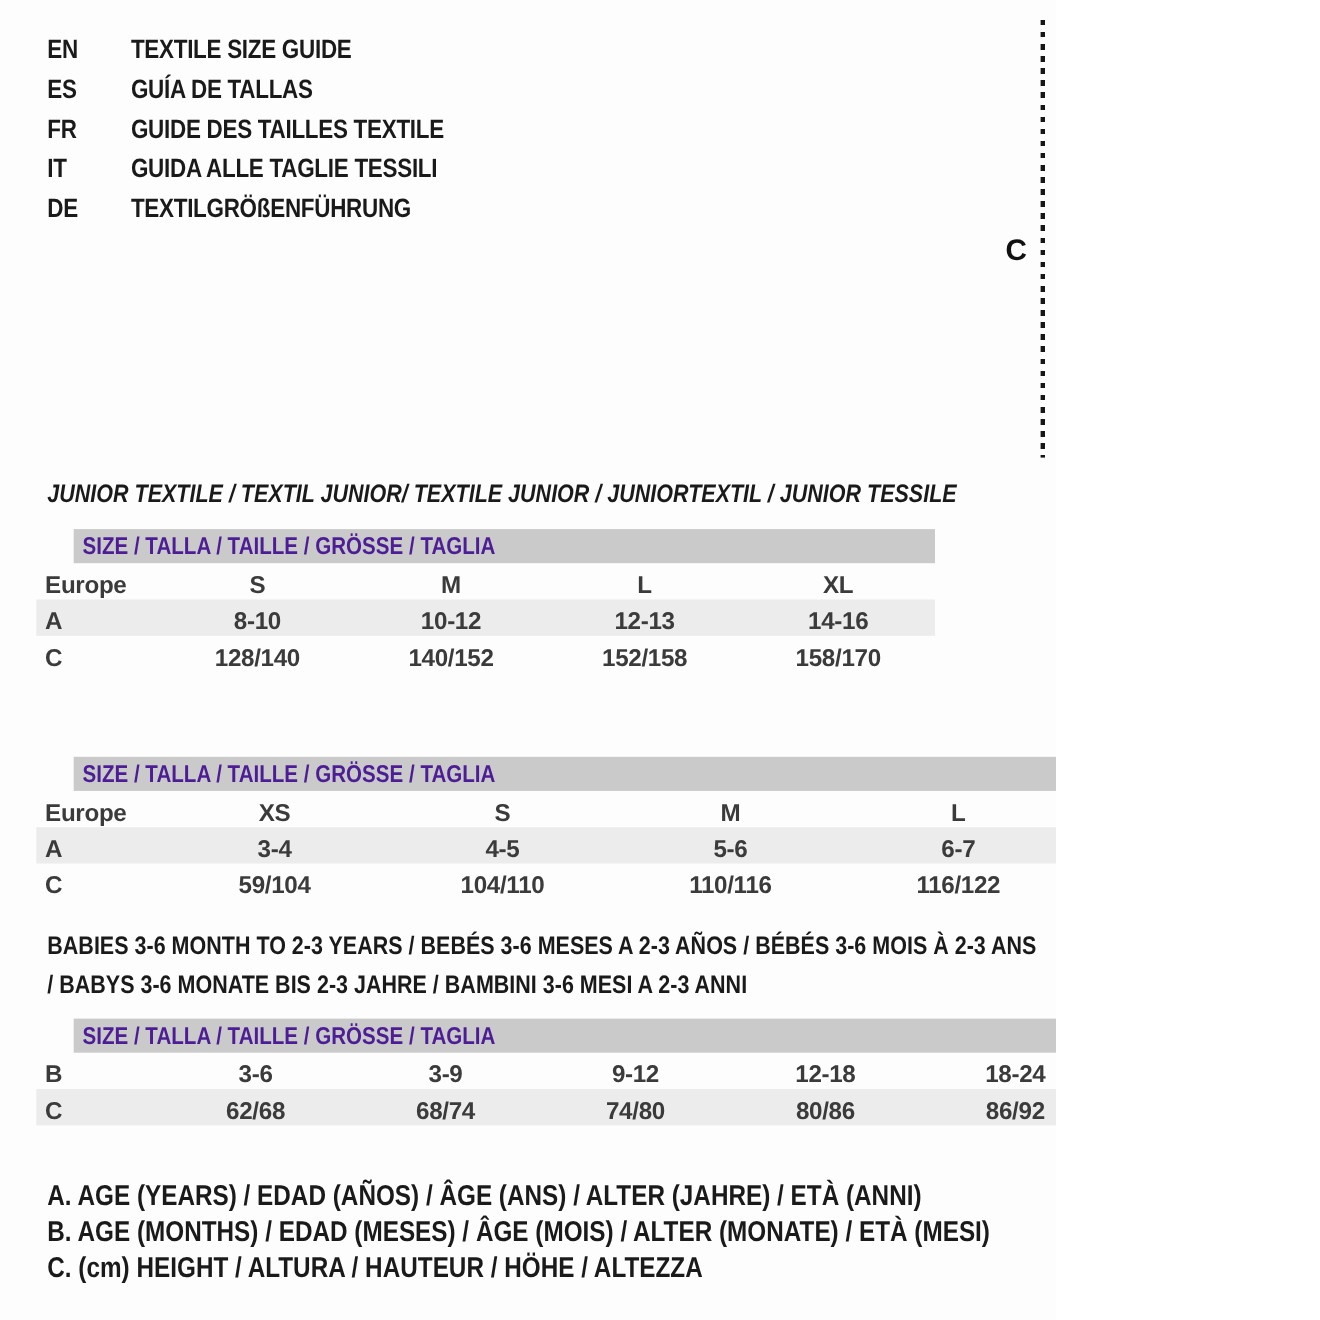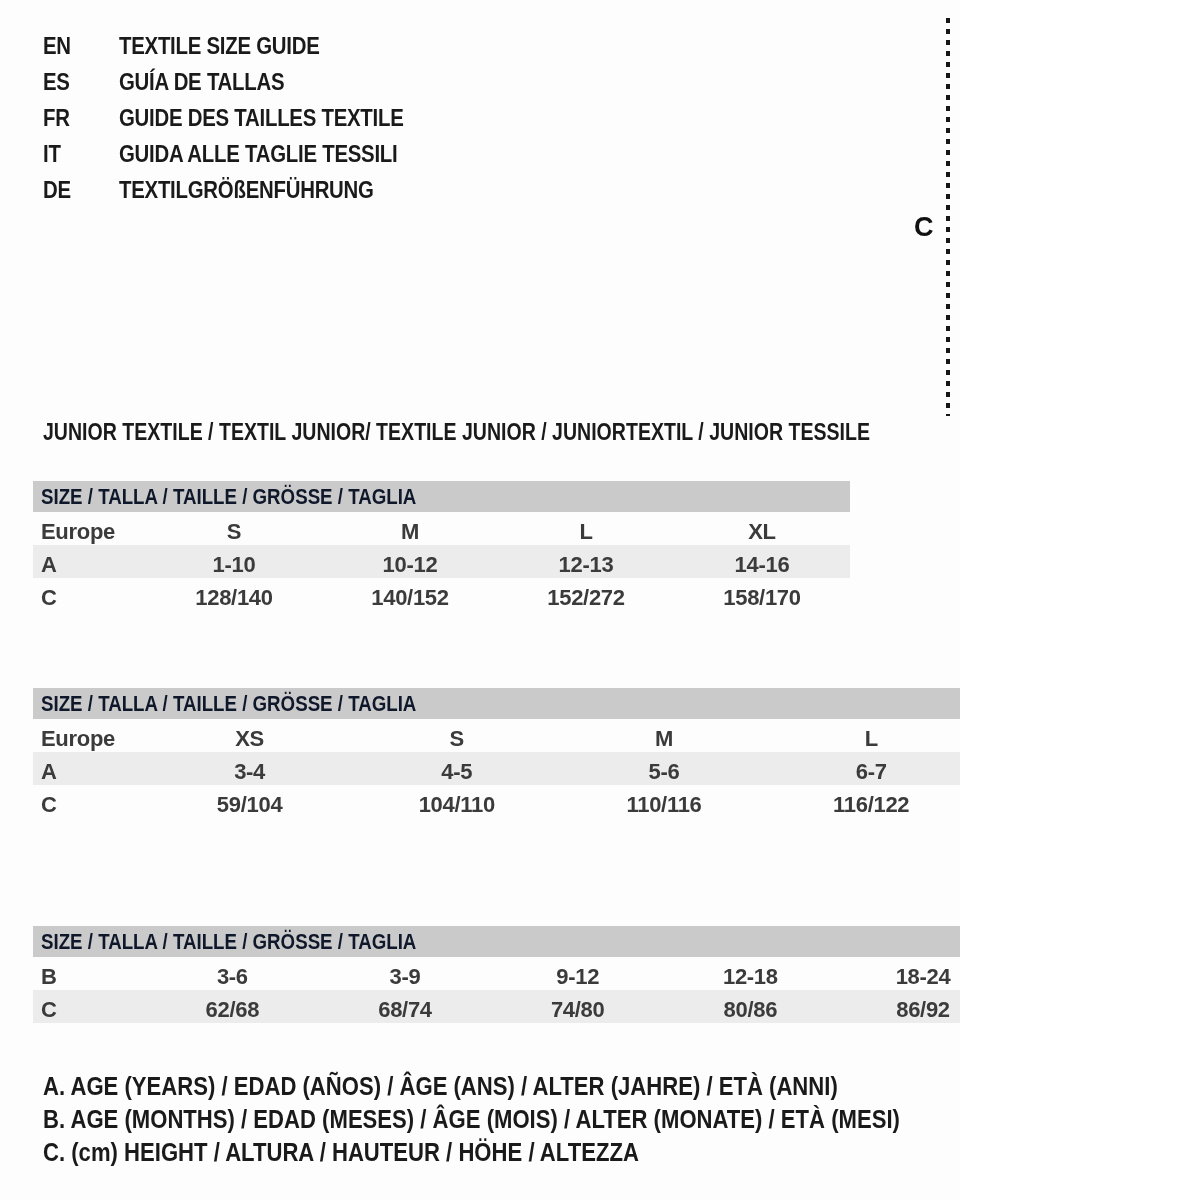--- a/index.html
+++ b/index.html
@@ -34,32 +34,32 @@
   
   .measure-line {
     position: absolute; left: 946px; top: 18px; width: 4px; height: 398px;
     background: repeating-linear-gradient(to bottom, #161616 0 5px, transparent 5px 11px);
   }
   .measure-label { position: absolute; left: 914px; top: 212px; font-size: 27px; color: #111; }
   .silhouette { position: absolute; left: 960px; top: 12px; width: 180px; height: 408px; }
 
   
   .section-title { position: absolute; left: 43px; font-size: 23px; line-height: 36px; }
-  .st-junior { top: 414px; }
+  .st-junior { top: 430px; font-style: italic; }
   .st-children { top: 637px; }
   .st-babies { top: 841px; }
 
   
   .table { position: absolute; left: 33px; font-size: 22px; color: #3b3b3b; }
   .t-junior { top: 481px; width: 817px; }
   .t-children { top: 688px; width: 1149px; }
   .t-babies { top: 926px; width: 1149px; }
   .thead {
-    height: 31px; background: #cacaca; color: #0f172a;
-    display: flex; align-items: center; padding-left: 8px; font-size: 22px;
+    height: 31px; background: #cacaca; color: #4c1d95;
+    display: flex; align-items: center; padding-left: 8px; font-size: 22px; margin-left: 34px;
   }
   .trow { display: flex; height: 33px; align-items: flex-end; }
   .trow.shaded { background: #ececec; }
   .tcell { flex: 1; text-align: center; letter-spacing: -0.3px; }
   .tcell.label { flex: 0 0 105px; text-align: left; padding-left: 8px; }
 
   
   .footnotes { position: absolute; left: 43px; top: 1070px; font-size: 26px; }
   .footnote { height: 33px; line-height: 33px; }
 </style>
@@ -131,30 +131,30 @@
     <div>
         <div class="trow">
           <div class="tcell label">Europe</div>
           <div class="tcell">S</div>
           <div class="tcell">M</div>
           <div class="tcell">L</div>
           <div class="tcell">XL</div>
         </div>
         <div class="trow shaded">
           <div class="tcell label">A</div>
-          <div class="tcell">1-10</div>
+          <div class="tcell">8-10</div>
           <div class="tcell">10-12</div>
           <div class="tcell">12-13</div>
           <div class="tcell">14-16</div>
         </div>
         <div class="trow">
           <div class="tcell label">C</div>
           <div class="tcell">128/140</div>
           <div class="tcell">140/152</div>
-          <div class="tcell">152/272</div>
+          <div class="tcell">152/158</div>
           <div class="tcell">158/170</div>
         </div>
       </div>
   </div>
 
   <div class="table t-children">
     <div class="thead">
       <span class="condensed">SIZE / TALLA / TAILLE / GRÖSSE / TAGLIA</span>
     </div>
     <div>
@@ -178,20 +178,23 @@
           <div class="tcell label">C</div>
           <div class="tcell">59/104</div>
           <div class="tcell">104/110</div>
           <div class="tcell">110/116</div>
           <div class="tcell">116/122</div>
           <div class="tcell">122/128</div>
         </div>
       </div>
   </div>
 
+  <div class="section-title st-babies">
+    <span class="condensed wrap">BABIES 3-6 MONTH TO 2-3 YEARS / BEBÉS 3-6 MESES A 2-3 AÑOS / BÉBÉS 3-6 MOIS À 2-3 ANS / BABYS 3-6 MONATE BIS 2-3 JAHRE / BAMBINI 3-6 MESI A 2-3 ANNI</span>
+  </div>
   <div class="table t-babies">
     <div class="thead">
       <span class="condensed">SIZE / TALLA / TAILLE / GRÖSSE / TAGLIA</span>
     </div>
     <div>
         <div class="trow">
           <div class="tcell label">B</div>
           <div class="tcell">3-6</div>
           <div class="tcell">3-9</div>
           <div class="tcell">9-12</div>

